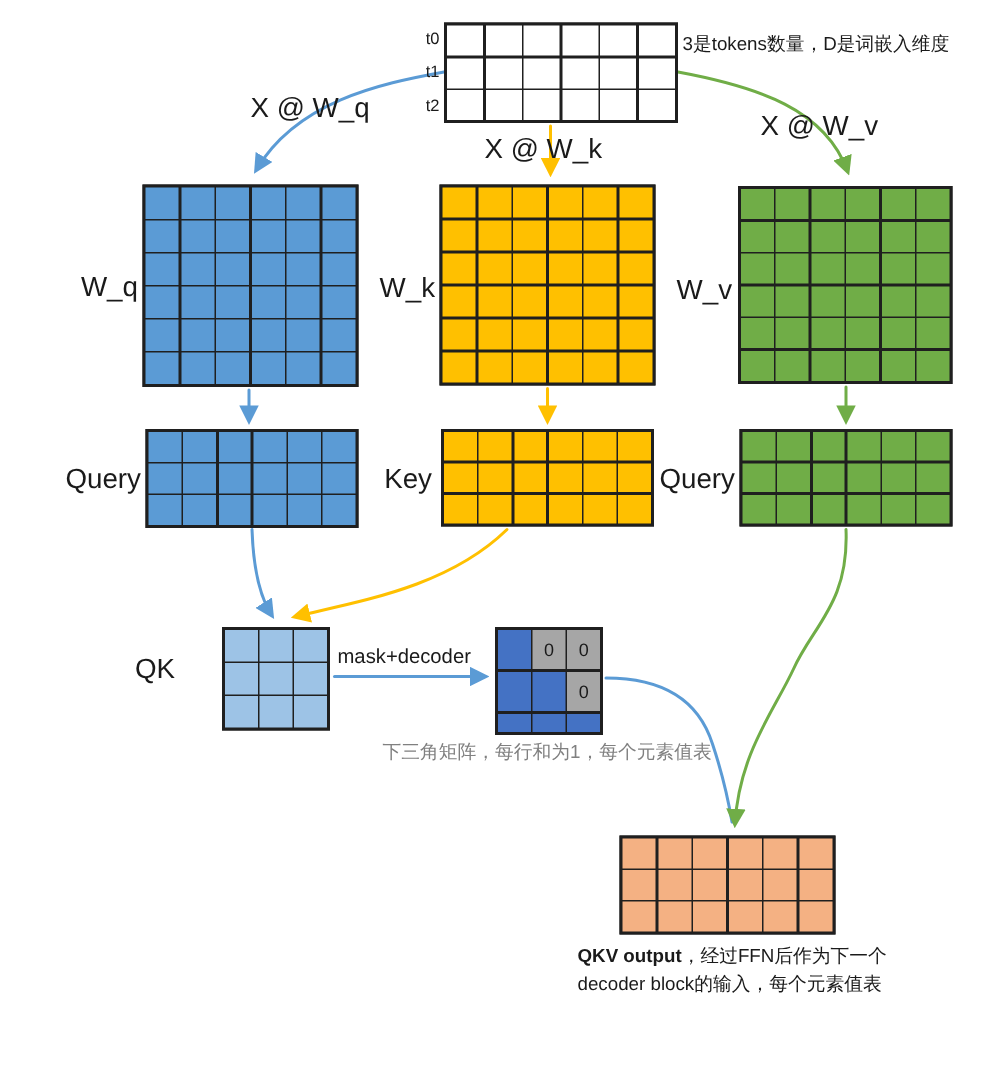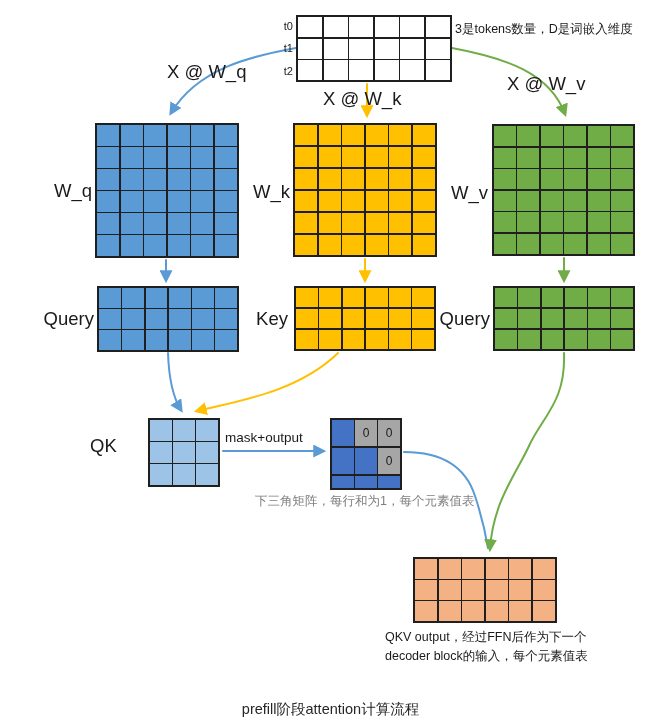--- a/index.html
+++ b/index.html
@@ -36,21 +36,21 @@
   #label-value{left:426px;top:308px;width:64px;text-align:right;}
   #label-qk{left:90px;top:435px;}
   #label-mask{left:225px;top:430px;font-size:13.5px;z-index:2;position:absolute;white-space:nowrap;}
 
   #row-labels{position:absolute;left:266px;top:15px;width:27px;height:67px;
     display:flex;flex-direction:column;justify-content:space-around;align-items:flex-end;
     font-size:11px;z-index:2;}
   #input-note{position:absolute;left:455px;top:20px;font-size:12.5px;line-height:19px;z-index:2;white-space:nowrap;}
   #masked-note{position:absolute;left:255px;top:493px;font-size:12.5px;line-height:16px;color:#808080;z-index:2;white-space:nowrap;text-align:right;}
   #output-note{position:absolute;left:385px;top:628px;font-size:12.5px;line-height:19px;z-index:2;white-space:nowrap;}
-  #output-note b{font-weight:normal;}
+  #output-note b{font-weight:bold;}
   #caption{position:absolute;left:0;right:0;top:700px;text-align:center;font-size:14.5px;color:#262626;z-index:2;}
 
   #watermark{position:absolute;left:484px;top:640px;display:flex;align-items:center;gap:6px;z-index:3;pointer-events:none;}
   #watermark .wm-circle{width:18px;height:18px;border:2.5px solid #c0c0c0;border-radius:50%;opacity:.5;}
   #watermark .wm-ghost{font-size:15px;color:#c0c0c0;opacity:.5;letter-spacing:2px;}
   #watermark .wm-text{font-size:17px;color:#b2b2b2;opacity:.8;}
 </style>
 </head>
 <body>
 
@@ -303,21 +303,21 @@
       <div class="cell" style="background: rgb(157, 195, 230);"></div>
       <div class="cell" style="background: rgb(157, 195, 230);"></div>
       <div class="cell" style="background: rgb(157, 195, 230);"></div>
       <div class="cell" style="background: rgb(157, 195, 230);"></div>
       <div class="cell" style="background: rgb(157, 195, 230);"></div>
       <div class="cell" style="background: rgb(157, 195, 230);"></div>
       <div class="cell" style="background: rgb(157, 195, 230);"></div>
       <div class="cell" style="background: rgb(157, 195, 230);"></div>
       <div class="cell" style="background: rgb(157, 195, 230);"></div>
     </div>
-  <div id="label-mask">mask+output</div>
+  <div id="label-mask">mask+decoder</div>
   <div id="masked-matrix" class="matrix" style="grid-template-columns: repeat(3, 1fr);">
       <div class="cell" style="background: rgb(68, 114, 196);"></div>
       <div class="cell" style="background: rgb(166, 166, 166);">0</div>
       <div class="cell" style="background: rgb(166, 166, 166);">0</div>
       <div class="cell" style="background: rgb(68, 114, 196);"></div>
       <div class="cell" style="background: rgb(68, 114, 196);"></div>
       <div class="cell" style="background: rgb(166, 166, 166);">0</div>
       <div class="cell" style="background: rgb(68, 114, 196);"></div>
       <div class="cell" style="background: rgb(68, 114, 196);"></div>
       <div class="cell" style="background: rgb(68, 114, 196);"></div>
@@ -345,15 +345,14 @@
       <div class="cell" style="background: rgb(244, 177, 131);"></div>
       <div class="cell" style="background: rgb(244, 177, 131);"></div>
       <div class="cell" style="background: rgb(244, 177, 131);"></div>
     </div>
   <div id="output-note">
     <div><b>QKV output</b><span>，经过FFN后作为下一个</span></div>
     <div>decoder block的输入，每个元素值表</div>
   </div>
 
 
-  <div id="caption">prefill阶段attention计算流程</div>
 
 </div>
 
 </body></html>

